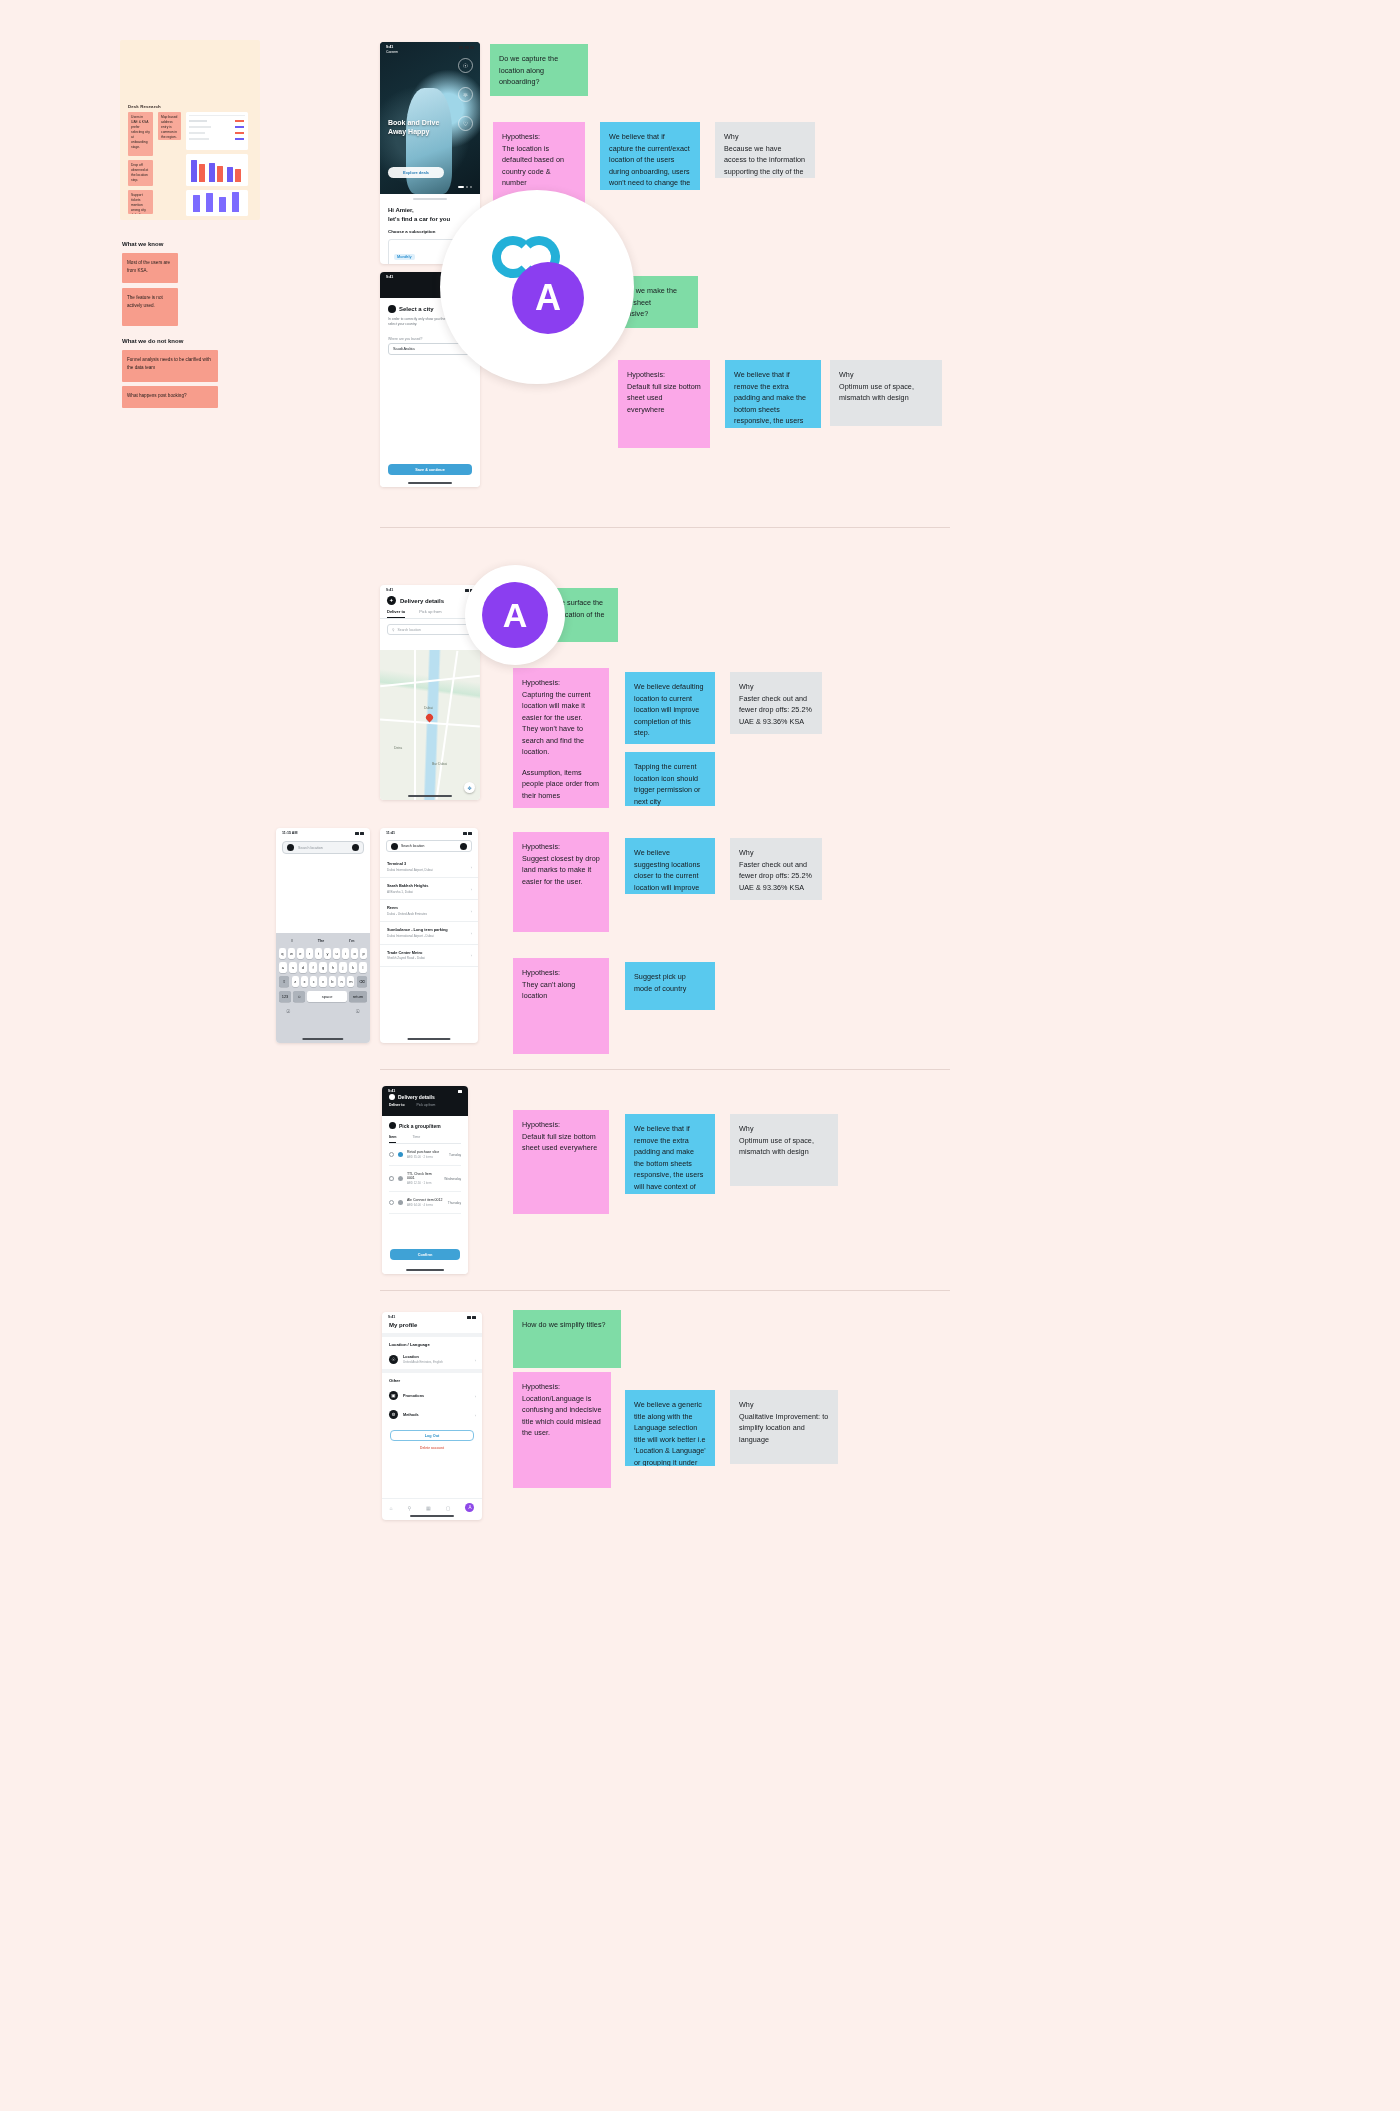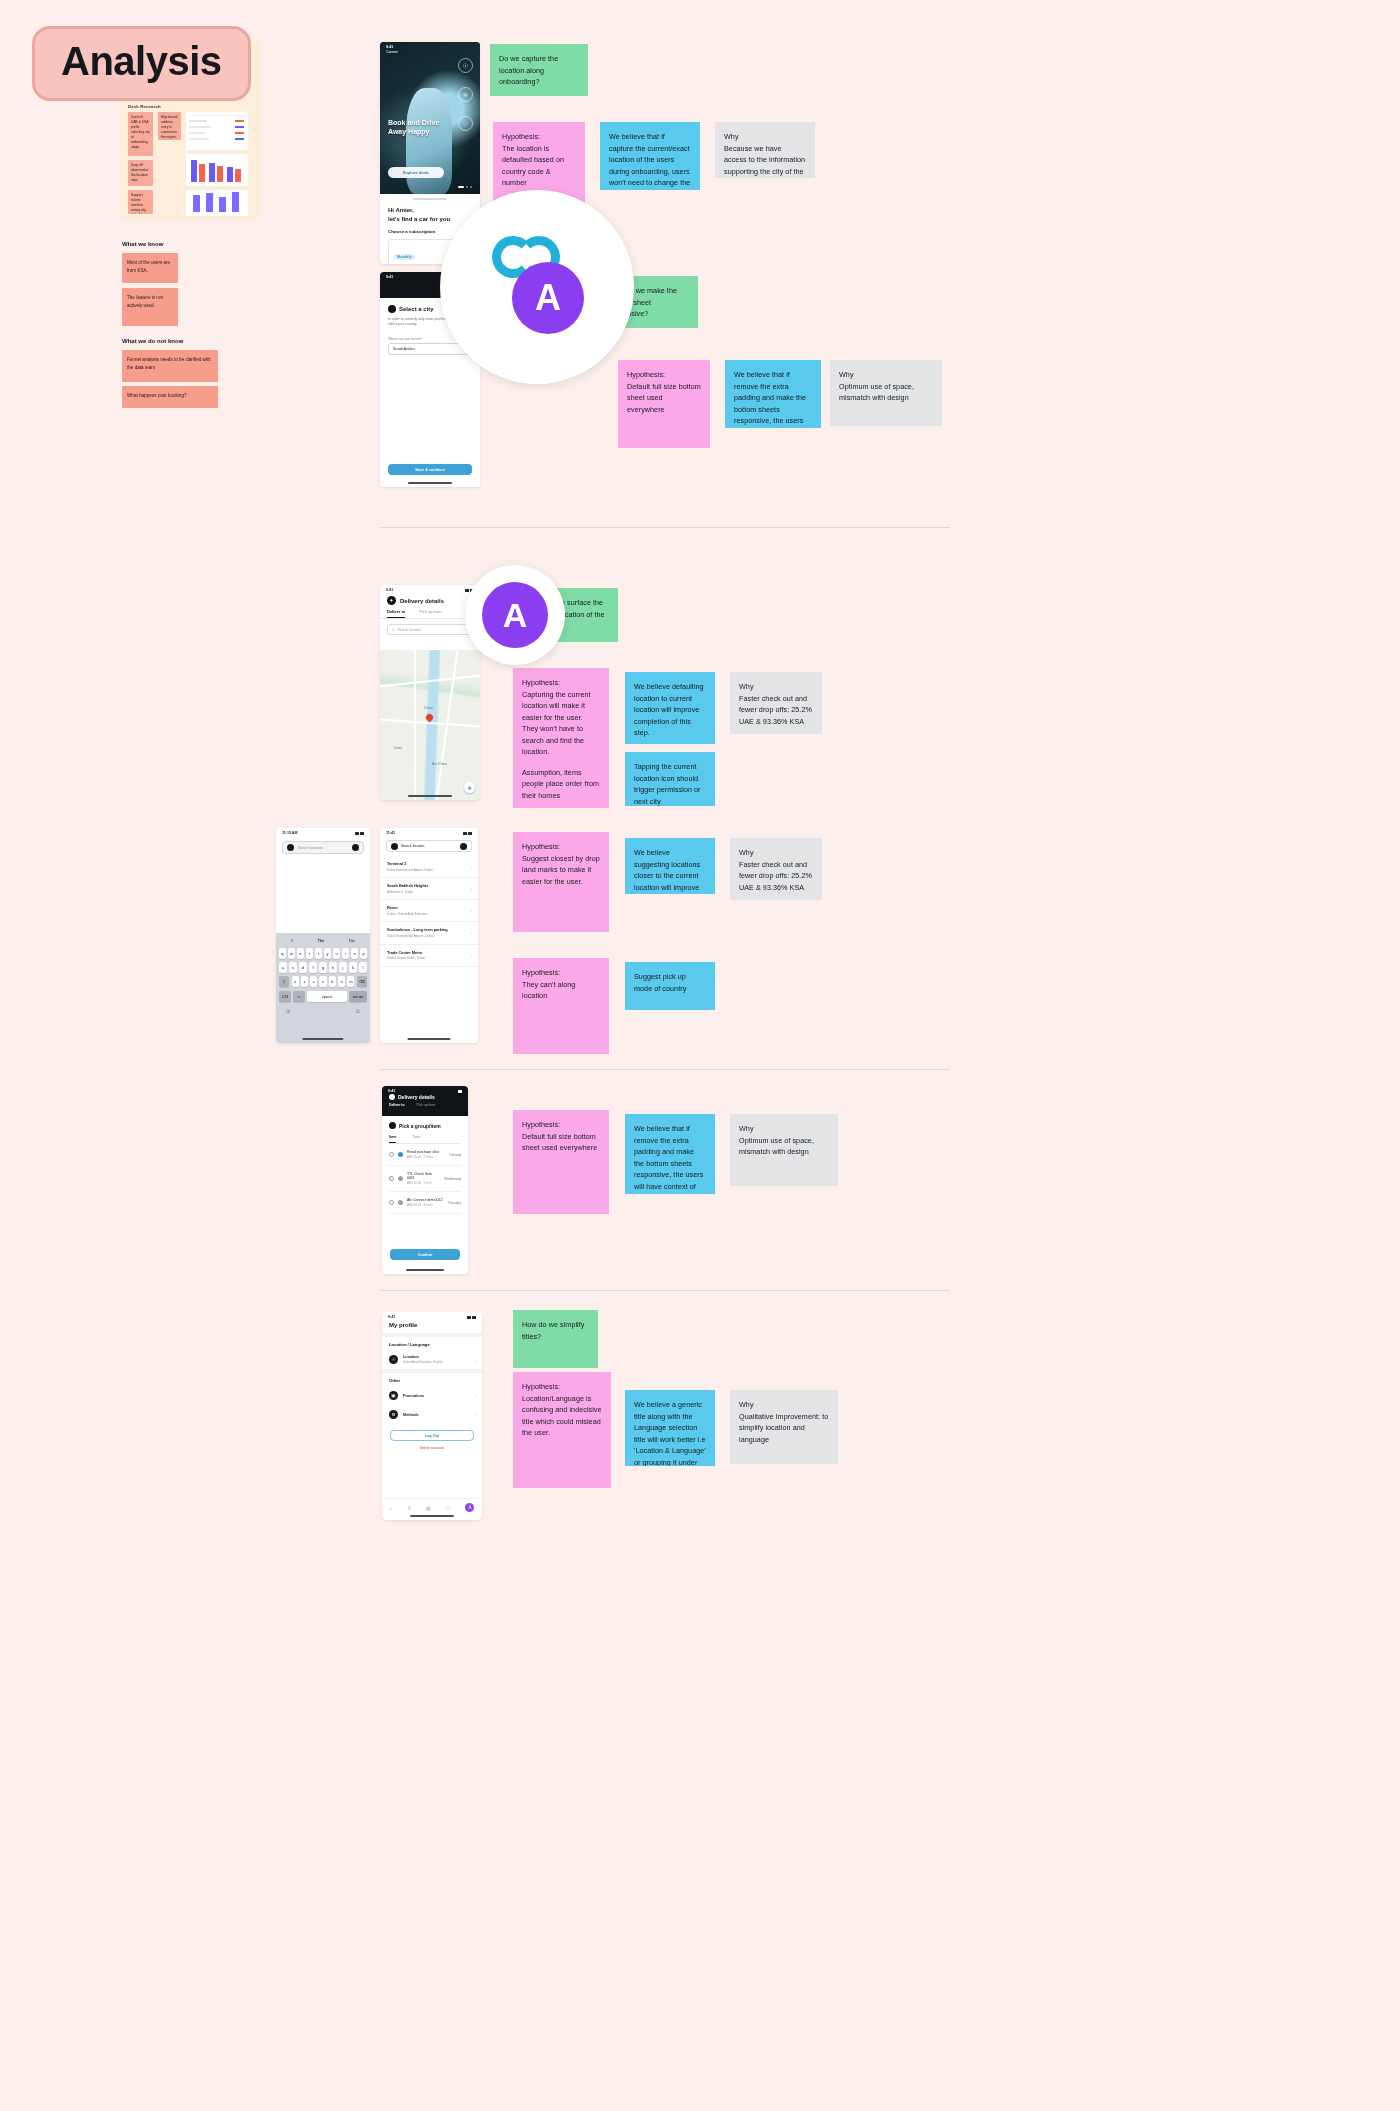--- a/index.html
+++ b/index.html
@@ -273,21 +273,20 @@
     font-weight:bold;
   }
   .cg-logo{ position:absolute; display:flex; align-items:center; }
   .ring{ border-radius:50%; border:9px solid #23b0d8; }
 </style>
 </head>
 <body>
 
 <div class="board">
 
-  <div class="title-badge">Analysis</div>
 
   <div class="research-card"></div>
   <div class="research-card2"></div>
   <div class="rc-title">Desk Research</div>
 
   <div class="mini-note" style="left:128px; top:112px; width:25px; height:44px;">Users in UAE &amp; KSA prefer selecting city at onboarding stage.</div>
   <div class="mini-note" style="left:158px; top:112px; width:23px; height:28px;">Map based address entry is common in the region.</div>
   <div class="mini-note" style="left:128px; top:160px; width:25px; height:26px;">Drop off observed at the location step.</div>
   <div class="mini-note" style="left:128px; top:190px; width:25px; height:24px;">Support tickets mention wrong city defaults.</div>
 
@@ -723,21 +722,21 @@
     <div class="tabbar">
       <span>⌂</span>
       <span>⚲</span>
       <span>▦</span>
       <span>▢</span>
       <span class="sel">A</span>
     </div>
     <div class="home-ind"></div>
   </div>
 
-  <div class="note green" style="left:513px; top:1310px; width:85px; height:58px;">How do we simplify titles?</div>
+  <div class="note green" style="left:513px; top:1310px; width:108px; height:58px;">How do we simplify titles?</div>
 
   <div class="note pink" style="left:513px; top:1372px; width:98px; height:116px;">
     <span class="hd">Hypothesis:</span>
     <span>Location/Language is confusing and indecisive title which could mislead the user.</span>
   </div>
 
   <div class="note blue" style="left:625px; top:1390px; width:90px; height:76px;">We believe a generic title along with the Language selection title will work better i.e 'Location &amp; Language' or grouping it under 'Other' will work better</div>
 
   <div class="note gray" style="left:730px; top:1390px; width:108px; height:74px;">
     <span class="hd">Why</span>

